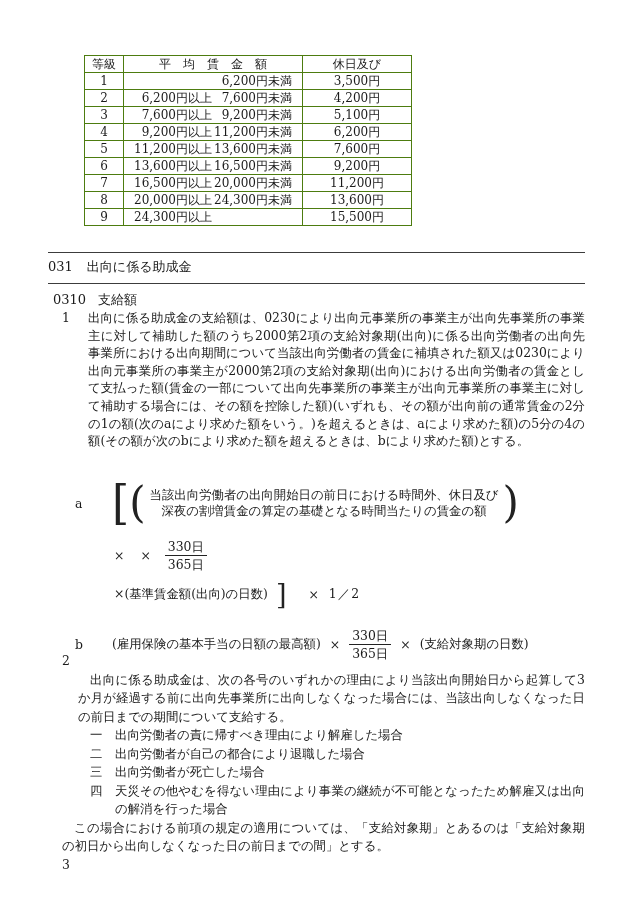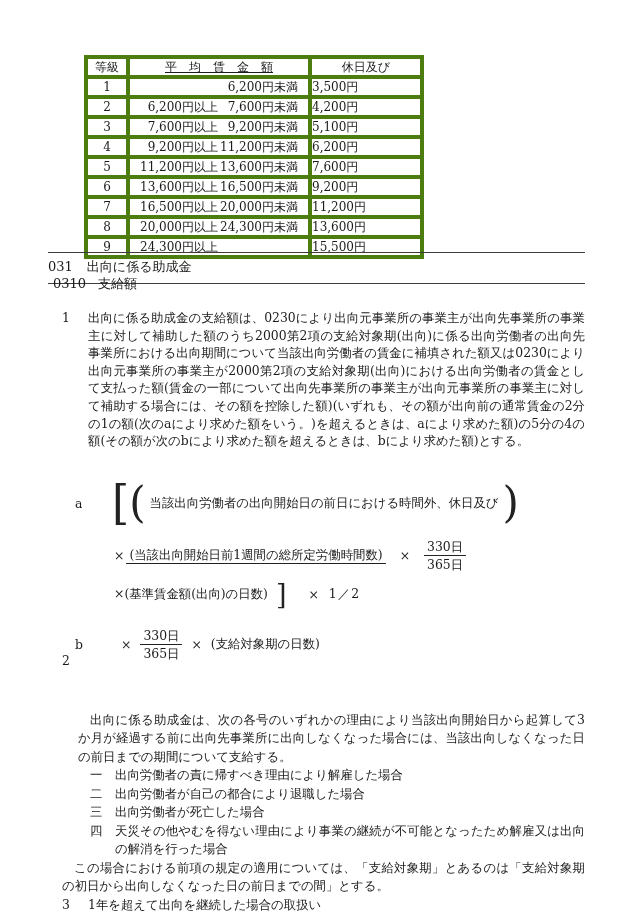--- a/index.html
+++ b/index.html
@@ -9,40 +9,40 @@
     font-family:"DejaVu Serif","Liberation Serif",serif;
     color:#1b1b1b;
   }
 
   
   .wage-table {
     position:absolute; left:84px; top:55px;
     border-collapse:collapse; font-size:12px; line-height:14px;
   }
   .wage-table th, .wage-table td {
-    border:4px solid #4d7c0f; padding:0; height:16px;
+    border:1px solid #4d7c0f; padding:0; height:16px;
     font-weight:normal; white-space:nowrap;
   }
   .col-grade { width:38px; }
-  .col-avg   { width:178px;text-decoration:underline; }
+  .col-avg   { width:178px; }
   .col-base  { width:108px; }
   .wage-table th { text-align:center; }
   .grade-cell { text-align:center; }
   .range-wrap { display:flex; width:178px; }
   .range-lower { width:88px; text-align:right; flex:none; }
   .range-upper { flex:1; text-align:right; padding-right:10px; }
-  .base-cell { text-align:left; padding-right:14px; }
+  .base-cell { text-align:center; padding-right:14px; }
 
   
   .rule { position:absolute; left:48px; width:537px; height:1px; background:#3c3c3c; }
   .rule-top { top:252px; }
   .rule-mid { top:283px; }
   .h-row { position:absolute; display:flex; font-size:13px; line-height:16px; }
   .h031 { left:48px; top:259px; gap:14px; }
-  .h0310 { left:53px; top:276px; gap:12px; }
+  .h0310 { left:53px; top:292px; gap:12px; }
 
   
   .para1 {
     position:absolute; left:62px; top:309px; width:523px;
     display:flex; font-size:12.4px; line-height:17.6px;
   }
   .pnum { width:26px; flex:none; }
   .ptext { flex:1; text-align:justify; }
 
   
@@ -65,21 +65,21 @@
   .half-val { margin-left:10px; letter-spacing:1px; }
   .f-rowb { margin-top:20px; }
 
   
   .sec2 {
     position:absolute; left:62px; top:652px; width:523px;
     font-size:12.4px; line-height:18.5px;
   }
   .sec-heading { display:flex; }
   .sec-heading .pnum { width:26px; }
-  .sec-body { margin-left:16px; text-indent:12px; text-align:justify;margin-top:40px; }
+  .sec-body { margin-left:16px; text-indent:12px; text-align:justify; }
   .k-item { display:flex; margin-left:28px; }
   .k-marker { width:25px; flex:none; }
   .k-text { flex:1; text-align:justify; }
   .sec-note { margin-left:0; text-indent:12px; text-align:justify; }
   .sec3 { display:flex; }
   .sec3 .pnum { width:26px; }
 </style>
 </head>
 <body>
 
@@ -201,45 +201,46 @@
     <div class="ptext">出向に係る助成金の支給額は、0230により出向元事業所の事業主が出向先事業所の事業主に対して補助した額のうち2000第2項の支給対象期(出向)に係る出向労働者の出向先事業所における出向期間について当該出向労働者の賃金に補填された額又は0230により出向元事業所の事業主が2000第2項の支給対象期(出向)における出向労働者の賃金として支払った額(賃金の一部について出向先事業所の事業主が出向元事業所の事業主に対して補助する場合には、その額を控除した額)(いずれも、その額が出向前の通常賃金の2分の1の額(次のaにより求めた額をいう。)を超えるときは、aにより求めた額)の5分の4の額(その額が次のbにより求めた額を超えるときは、bにより求めた額)とする。</div>
   </div>
 
   <div class="formulas">
     <div class="f-row">
       <span class="f-label">a</span>
       <span class="big-br br-open">[</span>
       <span class="big-br pr-open">(</span>
       <div class="f-box">
         <div>当該出向労働者の出向開始日の前日における時間外、休日及び</div>
+        <div>深夜の割増賃金の算定の基礎となる時間当たりの賃金の額</div>
       </div>
       <span class="big-br pr-close">)</span>
     </div>
 
     <div class="f-row f-row2">
       <span class="times-first">×</span>
       <span class="frac">
-        <span class="fnum" style="display:block;">(当該出向開始日前1週間の総所定労働時間数)</span>
       </span>
       <span class="times" style="margin:0 14px;">×</span>
       <span class="frac">
         <span class="fnum" style="display:block;">330日</span>
         <span class="fden" style="display:block;">365日</span>
       </span>
     </div>
 
     <div class="f-row f-row3">
       <span>×(基準賃金額(出向)の日数)</span>
       <span class="br-close">]</span>
       <span class="half-gap">×</span>
       <span class="half-val">1／2</span>
     </div>
 
     <div class="f-row f-rowb">
       <span class="f-label">b</span>
+      <span>(雇用保険の基本手当の日額の最高額)</span>
       <span class="times">×</span>
       <span class="frac">
         <span class="fnum" style="display:block;">330日</span>
         <span class="fden" style="display:block;">365日</span>
       </span>
       <span class="times">×</span>
       <span>(支給対象期の日数)</span>
     </div>
   </div>
 
@@ -263,17 +264,16 @@
     </div>
     <div class="k-item">
       <span class="k-marker">四</span>
       <span class="k-text">天災その他やむを得ない理由により事業の継続が不可能となったため解雇又は出向の解消を行った場合</span>
     </div>
 
     <div class="sec-note">この場合における前項の規定の適用については、「支給対象期」とあるのは「支給対象期の初日から出向しなくなった日の前日までの間」とする。</div>
 
     <div class="sec3">
       <span class="pnum">3</span>
-      <span>1年を超えて出向を継続した場合の取扱い</span>
     </div>
   </div>
 
 </div>
 
 </body></html>

